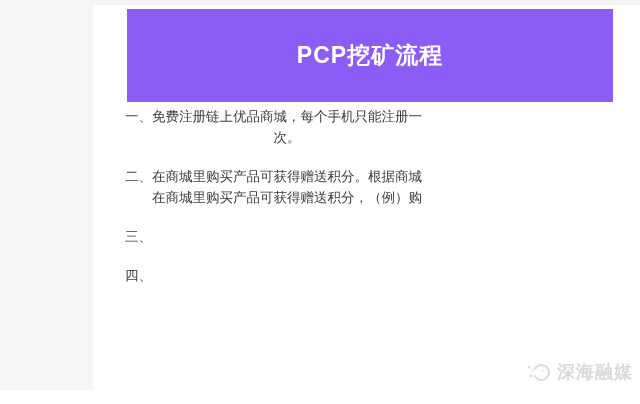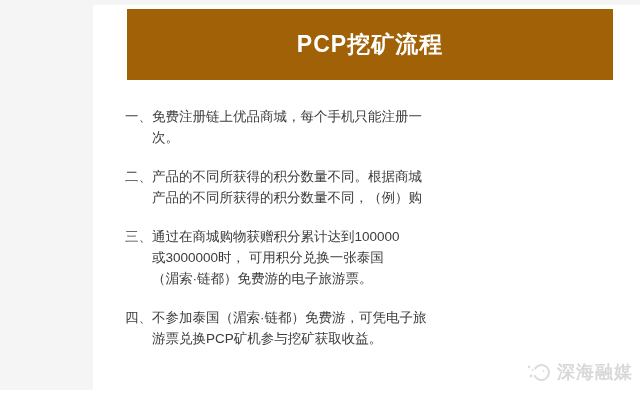--- a/index.html
+++ b/index.html
@@ -19,22 +19,22 @@
     width: 640px; height: 5px;
     background: #f5f5f6;
   }
   .left-strip {
     position: absolute; left: 0; top: 0;
     width: 93px; height: 390px;
     background: #f5f5f6;
   }
   .banner {
     position: absolute; left: 127px; top: 9px;
-    width: 486px; height: 71px;
-    background: #a16207;
+    width: 486px; height: 93px;
+    background: #8b5cf6;
     display: flex; align-items: center; justify-content: center;
   }
   .banner-title {
     margin: 0;
     color: #ffffff;
     font-size: 23px;
     font-weight: 700;
     letter-spacing: 1px;
   }
   .steps {
@@ -45,21 +45,21 @@
     display: flex;
     margin-bottom: 18px;
     color: #3c3c3c;
     font-size: 13.5px;
     line-height: 21px;
   }
   .step-marker {
     width: 27px;
     flex: none;
   }
-  .step-lines { min-width: 0; }
+  .step-lines { min-width: 0; text-align: center; }
   .step-line { white-space: nowrap; }
   .watermark {
     position: absolute; left: 526px; top: 359px;
     display: flex; align-items: center;
     gap: 5px;
     color: #d9d9d9;
     text-align: right;
   }
   .watermark-text {
     font-size: 18px;
@@ -87,40 +87,31 @@
       <span class="step-marker">一、</span>
       <div class="step-lines">
         <div class="step-line">免费注册链上优品商城，每个手机只能注册一</div>
         <div class="step-line">次。</div>
       </div>
     </div>
 
     <div class="step">
       <span class="step-marker">二、</span>
       <div class="step-lines">
-        <div class="step-line">产品的不同所获得的积分数量不同。根据商城</div>
-        <div class="step-line">产品的不同所获得的积分数量不同，（例）购</div>
+        <div class="step-line">在商城里购买产品可获得赠送积分。根据商城</div>
+        <div class="step-line">在商城里购买产品可获得赠送积分，（例）购</div>
       </div>
     </div>
 
     <div class="step">
       <span class="step-marker">三、</span>
-      <div class="step-lines">
-        <div class="step-line">通过在商城购物获赠积分累计达到100000</div>
-        <div class="step-line">或3000000时， 可用积分兑换一张泰国</div>
-        <div class="step-line">（湄索·链都）免费游的电子旅游票。</div>
-      </div>
     </div>
 
     <div class="step">
       <span class="step-marker">四、</span>
-      <div class="step-lines">
-        <div class="step-line">不参加泰国（湄索·链都）免费游，可凭电子旅</div>
-        <div class="step-line">游票兑换PCP矿机参与挖矿获取收益。</div>
-      </div>
     </div>
 
   </div>
 
   <div class="watermark">
     <svg class="watermark-icon" width="26" height="26" viewBox="0 0 26 26">
       <circle cx="15.5" cy="13.5" r="7.5" fill="none" stroke="#dcdcdc" stroke-width="2" stroke-dasharray="26 6" transform="rotate(-40 15.5 13.5)"></circle>
       <circle cx="3" cy="8" r="1.2" fill="#dcdcdc"></circle>
       <circle cx="5" cy="17" r="1.4" fill="#dcdcdc"></circle>
       <path d="M5 11 L8 9.5 L7 12.5 Z" fill="#e2e2e2"></path>

